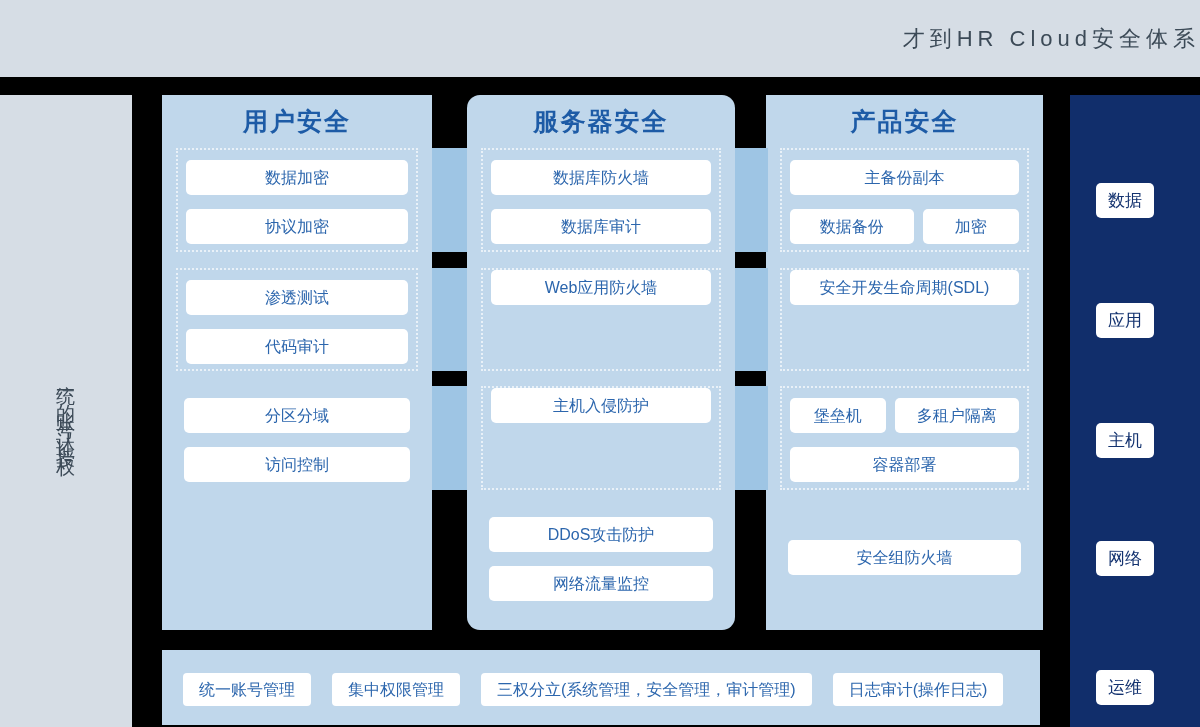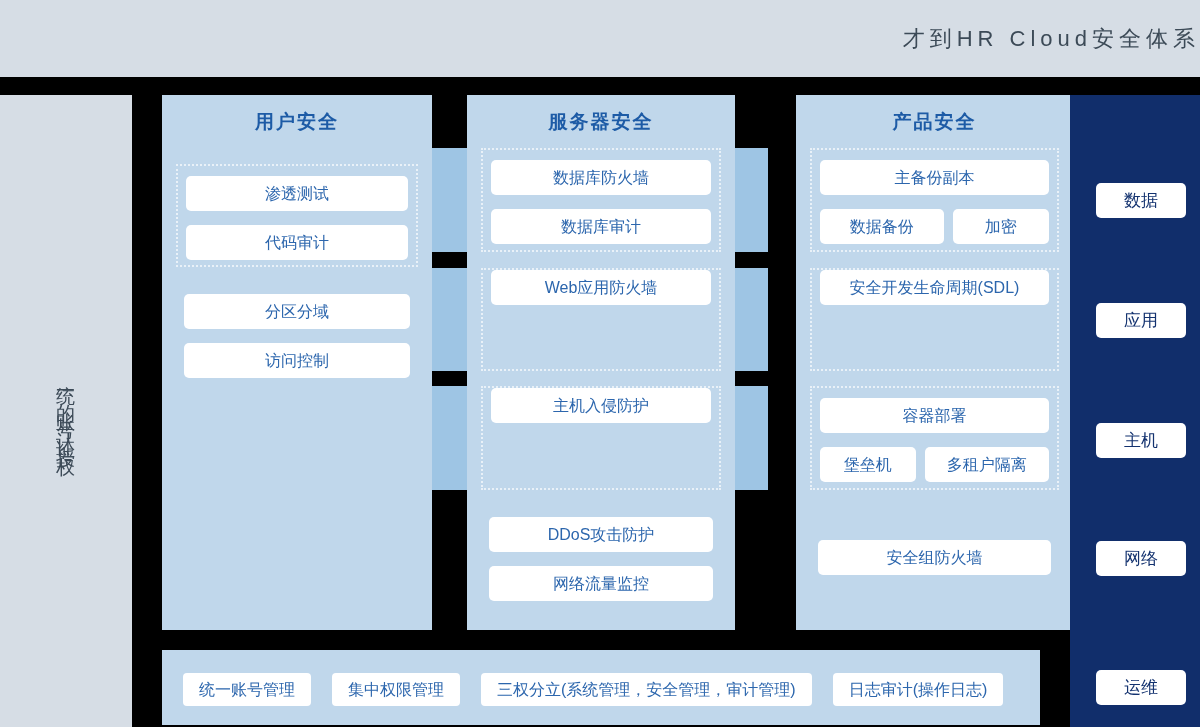--- a/index.html
+++ b/index.html
@@ -39,21 +39,21 @@
   .vtext{
     writing-mode:vertical-lr;text-orientation:upright;
     color:var(--title-text);font-size:19px;letter-spacing:9px;line-height:1;
   }
   .col{
     position:absolute;top:95px;height:535px;
     background:var(--column-bg);
   }
   .col-title{
     height:53px;line-height:53px;text-align:center;
-    color:var(--column-title-text);font-size:19px;font-weight:600;letter-spacing:2px;
+    color:var(--column-title-text);font-size:25px;font-weight:600;letter-spacing:2px;
   }
   .group{
     margin:0 14px;border:2px dotted var(--dashed-border);
     padding:10px 8px 0 8px;
   }
   .group.center{display:flex;justify-content:center;padding:0 8px;}
   .g1{height:104px;}
   .g2{height:103px;margin-top:16px;}
   .g3{height:104px;margin-top:15px;}
   .btn{
@@ -69,21 +69,21 @@
   .col-footer .row:first-child{margin-top:0;}
   .col-footer.single{margin-top:50px;}
   .connector{
     position:absolute;background:var(--connector-blue);
   }
   .right-sidebar{
     position:absolute;left:1070px;top:95px;width:130px;height:632px;
     background:var(--navy-bg);
   }
   .navy-btn{
-    position:absolute;left:50%;width:90px;margin-left:-39px;height:35px;line-height:35px;
+    position:absolute;left:50%;width:58px;margin-left:-39px;height:35px;line-height:35px;
     background:var(--button-bg);color:var(--navy-text);
     border-radius:5px;font-size:17px;text-align:center;font-weight:500;
   }
   .bottom-bar{
     position:absolute;left:162px;top:650px;width:878px;height:75px;
     background:var(--column-bg);
     display:flex;align-items:flex-start;gap:21px;padding:23px 0 0 21px;
   }
   .bottom-bar .btn{
     display:inline-block;width:auto;height:33px;line-height:33px;
@@ -96,39 +96,47 @@
 <div class="topbar">
   <span class="title">才到HR Cloud安全体系</span>
 </div>
 
 <div class="left-sidebar">
   <div class="vtext">统一的账号认证授权</div>
 </div>
 
 <div class="col" style="left:162px;width:270px;">
   <div class="col-title">用户安全</div>
+  <div class="group g1">
+    <div class="row">
+        <span class="btn">数据加密</span>
+      </div>
+    <div class="row">
+        <span class="btn">协议加密</span>
+      </div>
+  </div>
   <div class="group g2">
     <div class="row">
         <span class="btn">渗透测试</span>
       </div>
     <div class="row">
         <span class="btn">代码审计</span>
       </div>
   </div>
   <div class="col-footer">
     <div class="row">
         <span class="btn">分区分域</span>
       </div>
     <div class="row">
         <span class="btn">访问控制</span>
       </div>
   </div>
 </div>
 
-<div class="col" style="left:467px;width:268px;">
+<div class="col" style="left:467px;width:268px;border-radius:13px;">
   <div class="col-title">服务器安全</div>
   <div class="group g1">
     <div class="row">
         <span class="btn">数据库防火墙</span>
       </div>
     <div class="row">
         <span class="btn">数据库审计</span>
       </div>
   </div>
   <div class="group g2 center">
@@ -140,42 +148,42 @@
   <div class="col-footer">
     <div class="row">
         <span class="btn">DDoS攻击防护</span>
       </div>
     <div class="row">
         <span class="btn">网络流量监控</span>
       </div>
   </div>
 </div>
 
-<div class="col" style="left:796px;width:277px;">
+<div class="col" style="left:766px;width:277px;">
   <div class="col-title">产品安全</div>
   <div class="group g1">
     <div class="row">
         <span class="btn">主备份副本</span>
       </div>
     <div class="row split">
       <span class="btn" style="flex:1.28;">数据备份</span>
       <span class="btn" style="flex:1;">加密</span>
     </div>
   </div>
   <div class="group g2 center">
     <span class="btn">安全开发生命周期(SDL)</span>
   </div>
   <div class="group g3">
-    <div class="row">
-        <span class="btn">容器部署</span>
-      </div>
     <div class="row split">
       <span class="btn" style="flex:1;">堡垒机</span>
       <span class="btn" style="flex:1.3;">多租户隔离</span>
     </div>
+    <div class="row">
+        <span class="btn">容器部署</span>
+      </div>
   </div>
   <div class="col-footer single">
     <div class="row">
         <span class="btn">安全组防火墙</span>
       </div>
   </div>
 </div>
 
 <div class="connector" style="left:432px;top:148px;width:35px;height:104px;"></div>
 <div class="connector" style="left:432px;top:268px;width:35px;height:103px;"></div>

